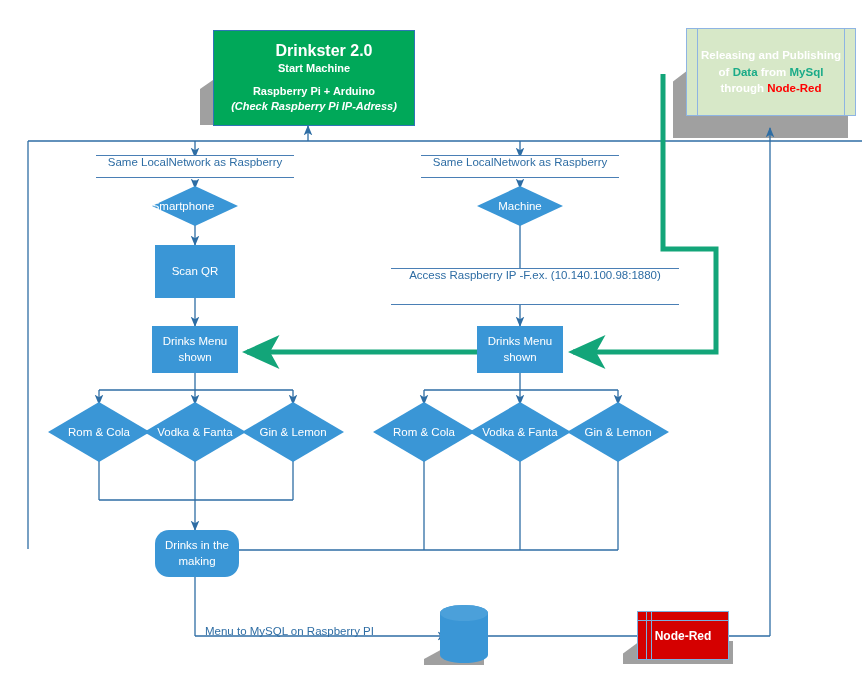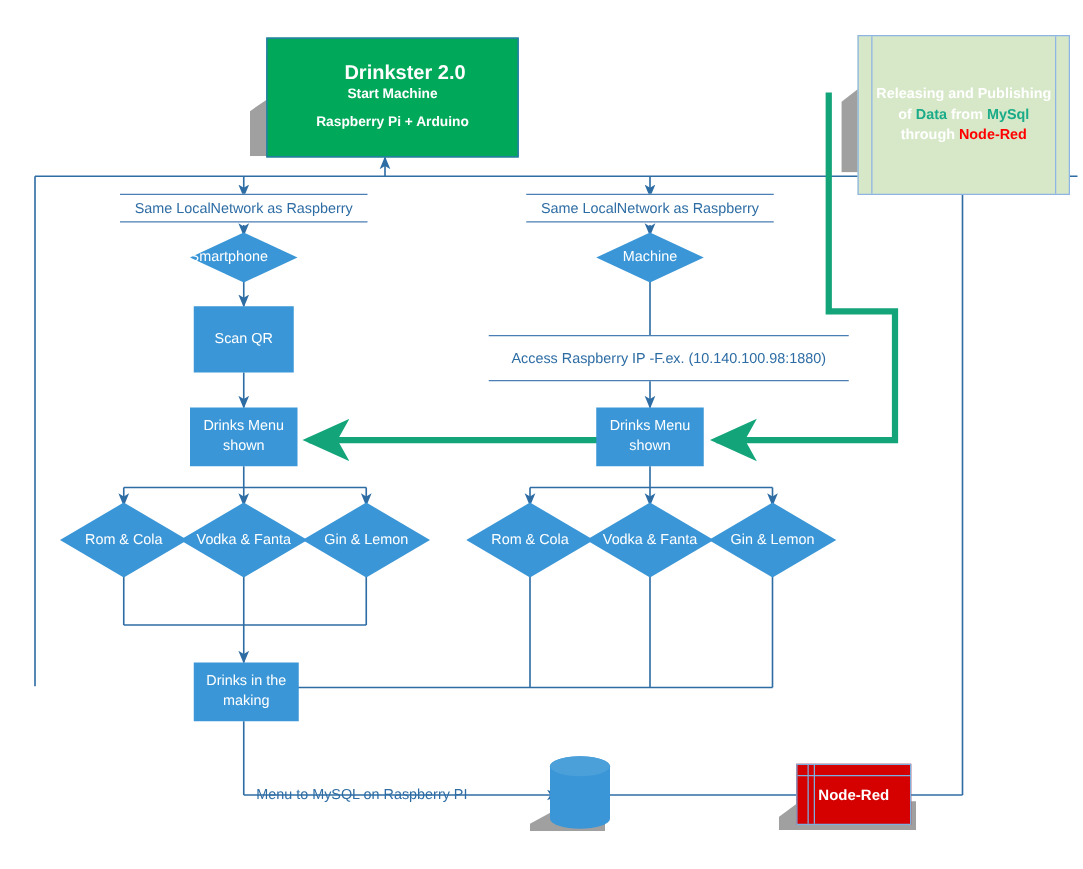--- a/index.html
+++ b/index.html
@@ -24,21 +24,21 @@
               color:#ffffff;text-align:center;z-index:2;}
   .c-teal{color:#1aab88;}
   .c-red{color:#ff0000;}
   .blue-rect{background:#3a96d6;font-size:11.5px;line-height:1.35;color:#ffffff;}
   .noders{background:#d50000;border:1px solid #7bb0e0;}
   .nodered-label{position:relative;z-index:3;color:#ffffff;font-size:12px;font-weight:bold;}
   .nr-v1{position:absolute;left:8px;top:0;bottom:0;width:1px;background:#7bb0e0;}
   .nr-v2{position:absolute;left:13px;top:0;bottom:0;width:1px;background:#7bb0e0;}
   .nr-h1{position:absolute;left:0;right:0;top:8px;height:1px;background:#7bb0e0;}
   .edge-label{position:absolute;box-sizing:border-box;color:#2e6da4;font-size:11.5px;
-              display:flex;align-items:center;justify-content:center;text-align:center;
+              display:flex;justify-content:center;text-align:center;
               border-top:1px solid #4a7fb5;border-bottom:1px solid #4a7fb5;background:#fff;}
   .edge-label.plain{border-top:none;border-bottom:none;background:transparent;}
   .dia-label{position:absolute;color:#ffffff;font-size:11.5px;text-align:center;
              display:flex;align-items:center;justify-content:center;pointer-events:none;}
   .shadow{position:absolute;background:#808080;opacity:.75;}
 </style>
 </head>
 <body>
 
 <div id="canvas">
@@ -112,23 +112,24 @@
       <path d="M663,74 L663,249 L716,249 L716,352 L573,352" marker-end="url(#ag)"></path>
       <path d="M479,352 L247,352" marker-end="url(#ag)"></path>
     </g>
   </svg>
 
   <div class="node start-box" style="left:213px;top:30px;width:202px;height:96px;">
     <div class="start-title">Drinkster 2.0</div>
     <div class="start-sub">Start Machine</div>
     <div class="start-gap"></div>
     <div class="start-l3">Raspberry Pi + Arduino</div>
-  </div>
-
-  <div class="node green-box" style="left:686px;top:28px;width:170px;height:128px;position:absolute;">
+    <div class="start-l4">(Check Raspberry Pi IP-Adress)</div>
+  </div>
+
+  <div class="node green-box" style="left:686px;top:28px;width:170px;height:88px;position:absolute;">
     <div class="green-inner"></div>
     <div class="green-text">
       <div>Releasing and Publishing</div>
       <div>
         <span>of </span><span class="c-teal">Data</span><span> from </span><span class="c-teal">MySql</span>
       </div>
       <div>
         <span>through </span><span class="c-red">Node-Red</span>
       </div>
     </div>
@@ -194,21 +195,21 @@
   <div class="dia-label" style="left:374px;top:422px;width:100px;height:20px;">
     <span>Rom &amp; Cola</span>
   </div>
   <div class="dia-label" style="left:470px;top:422px;width:100px;height:20px;">
     <span>Vodka &amp; Fanta</span>
   </div>
   <div class="dia-label" style="left:568px;top:422px;width:100px;height:20px;">
     <span>Gin &amp; Lemon</span>
   </div>
 
-  <div class="node rect blue-rect" style="left:155px;top:530px;width:84px;height:47px;flex-direction:column;">
+  <div class="node rect blue-rect" style="left:155px;top:530px;width:84px;height:47px;flex-direction:column;border-radius:14px;">
     <span>Drinks in the</span>
     <span>making</span>
   </div>
 
   <svg class="layer">
     <g>
       <path d="M440,613 a24,8 0 0,1 48,0 L488,655 a24,8 0 0,1 -48,0 Z" fill="#3a96d6"></path>
       <ellipse cx="464" cy="613" rx="24" ry="8" fill="#4ba0da"></ellipse>
     </g>
   </svg>

